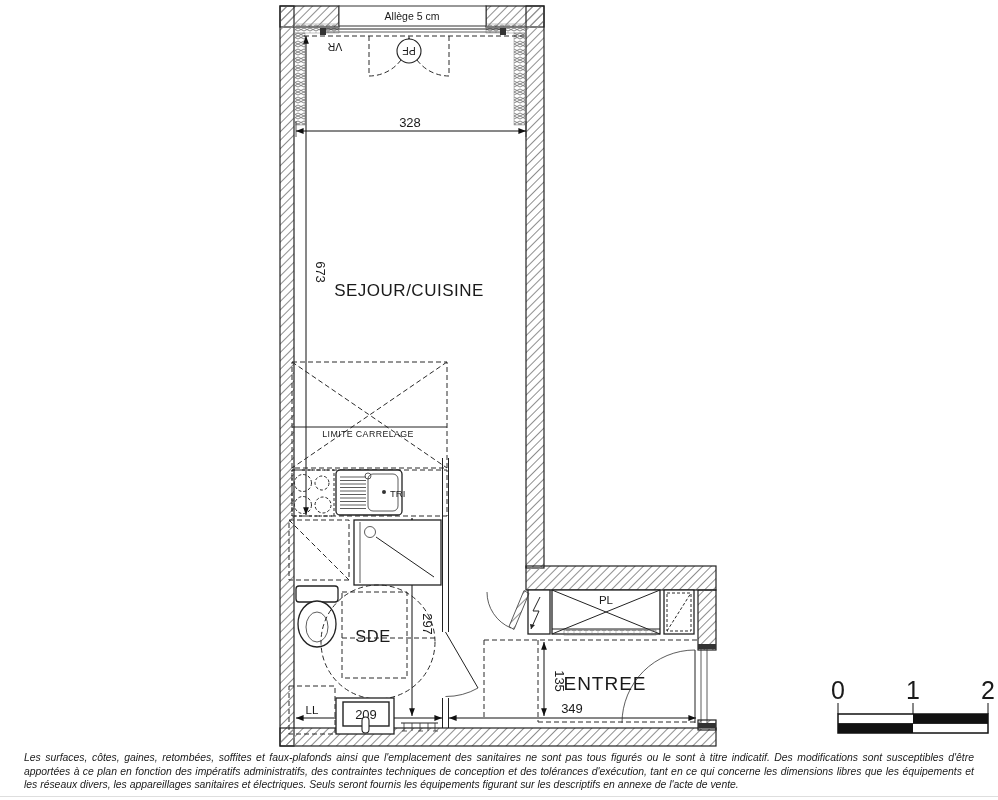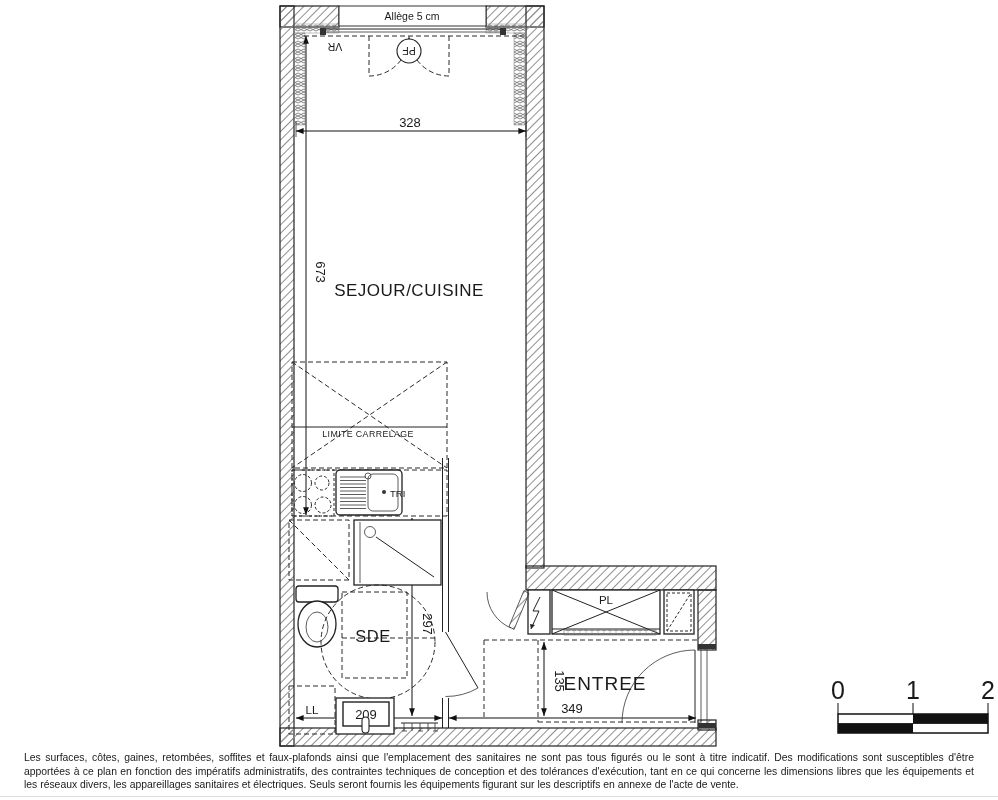--- a/index.html
+++ b/index.html
@@ -8,21 +8,21 @@
   svg text{fill:#1a1a1a;font-family:"Liberation Sans",sans-serif;}
   .wall{fill:url(#hatch);stroke:#222;stroke-width:1.2;}
   .insul{fill:url(#insul);stroke:#888;stroke-width:.5;}
   .ln{stroke:#222;stroke-width:1;fill:none;}
   .thin{stroke:#333;stroke-width:.8;fill:none;}
   .dsh{stroke:#2a2a2a;stroke-width:1;fill:none;stroke-dasharray:5 3;}
   .dsh2{stroke:#2a2a2a;stroke-width:1;fill:none;stroke-dasharray:3 2;}
   .fix{stroke:#222;stroke-width:1.3;fill:#fff;}
   .dim{stroke:#111;stroke-width:1;fill:none;}
   .dimtxt{font-size:13px;}
-  .disclaimer{position:absolute;left:24px;top:751px;width:950px;font-size:10.4px;line-height:1.3;color:#1a1a1a;text-align:justify;}
+  .disclaimer{position:absolute;left:24px;top:751px;width:950px;font-size:10.4px;line-height:1.3;color:#1a1a1a;text-align:justify;font-style:italic;}
   .botline{position:absolute;left:0;top:796px;width:998px;height:1px;background:#dedede;}
 </style>
 </head>
 <body>
 
 <div id="plan-wrap">
 <svg width="998" height="748" viewBox="0 0 998 748" xmlns="http://www.w3.org/2000/svg">
   <defs>
     <pattern id="hatch" patternUnits="userSpaceOnUse" width="6" height="6" patternTransform="rotate(45)">
       <line x1="0" y1="0" x2="0" y2="6" stroke="#8f8f8f" stroke-width="2"></line>

